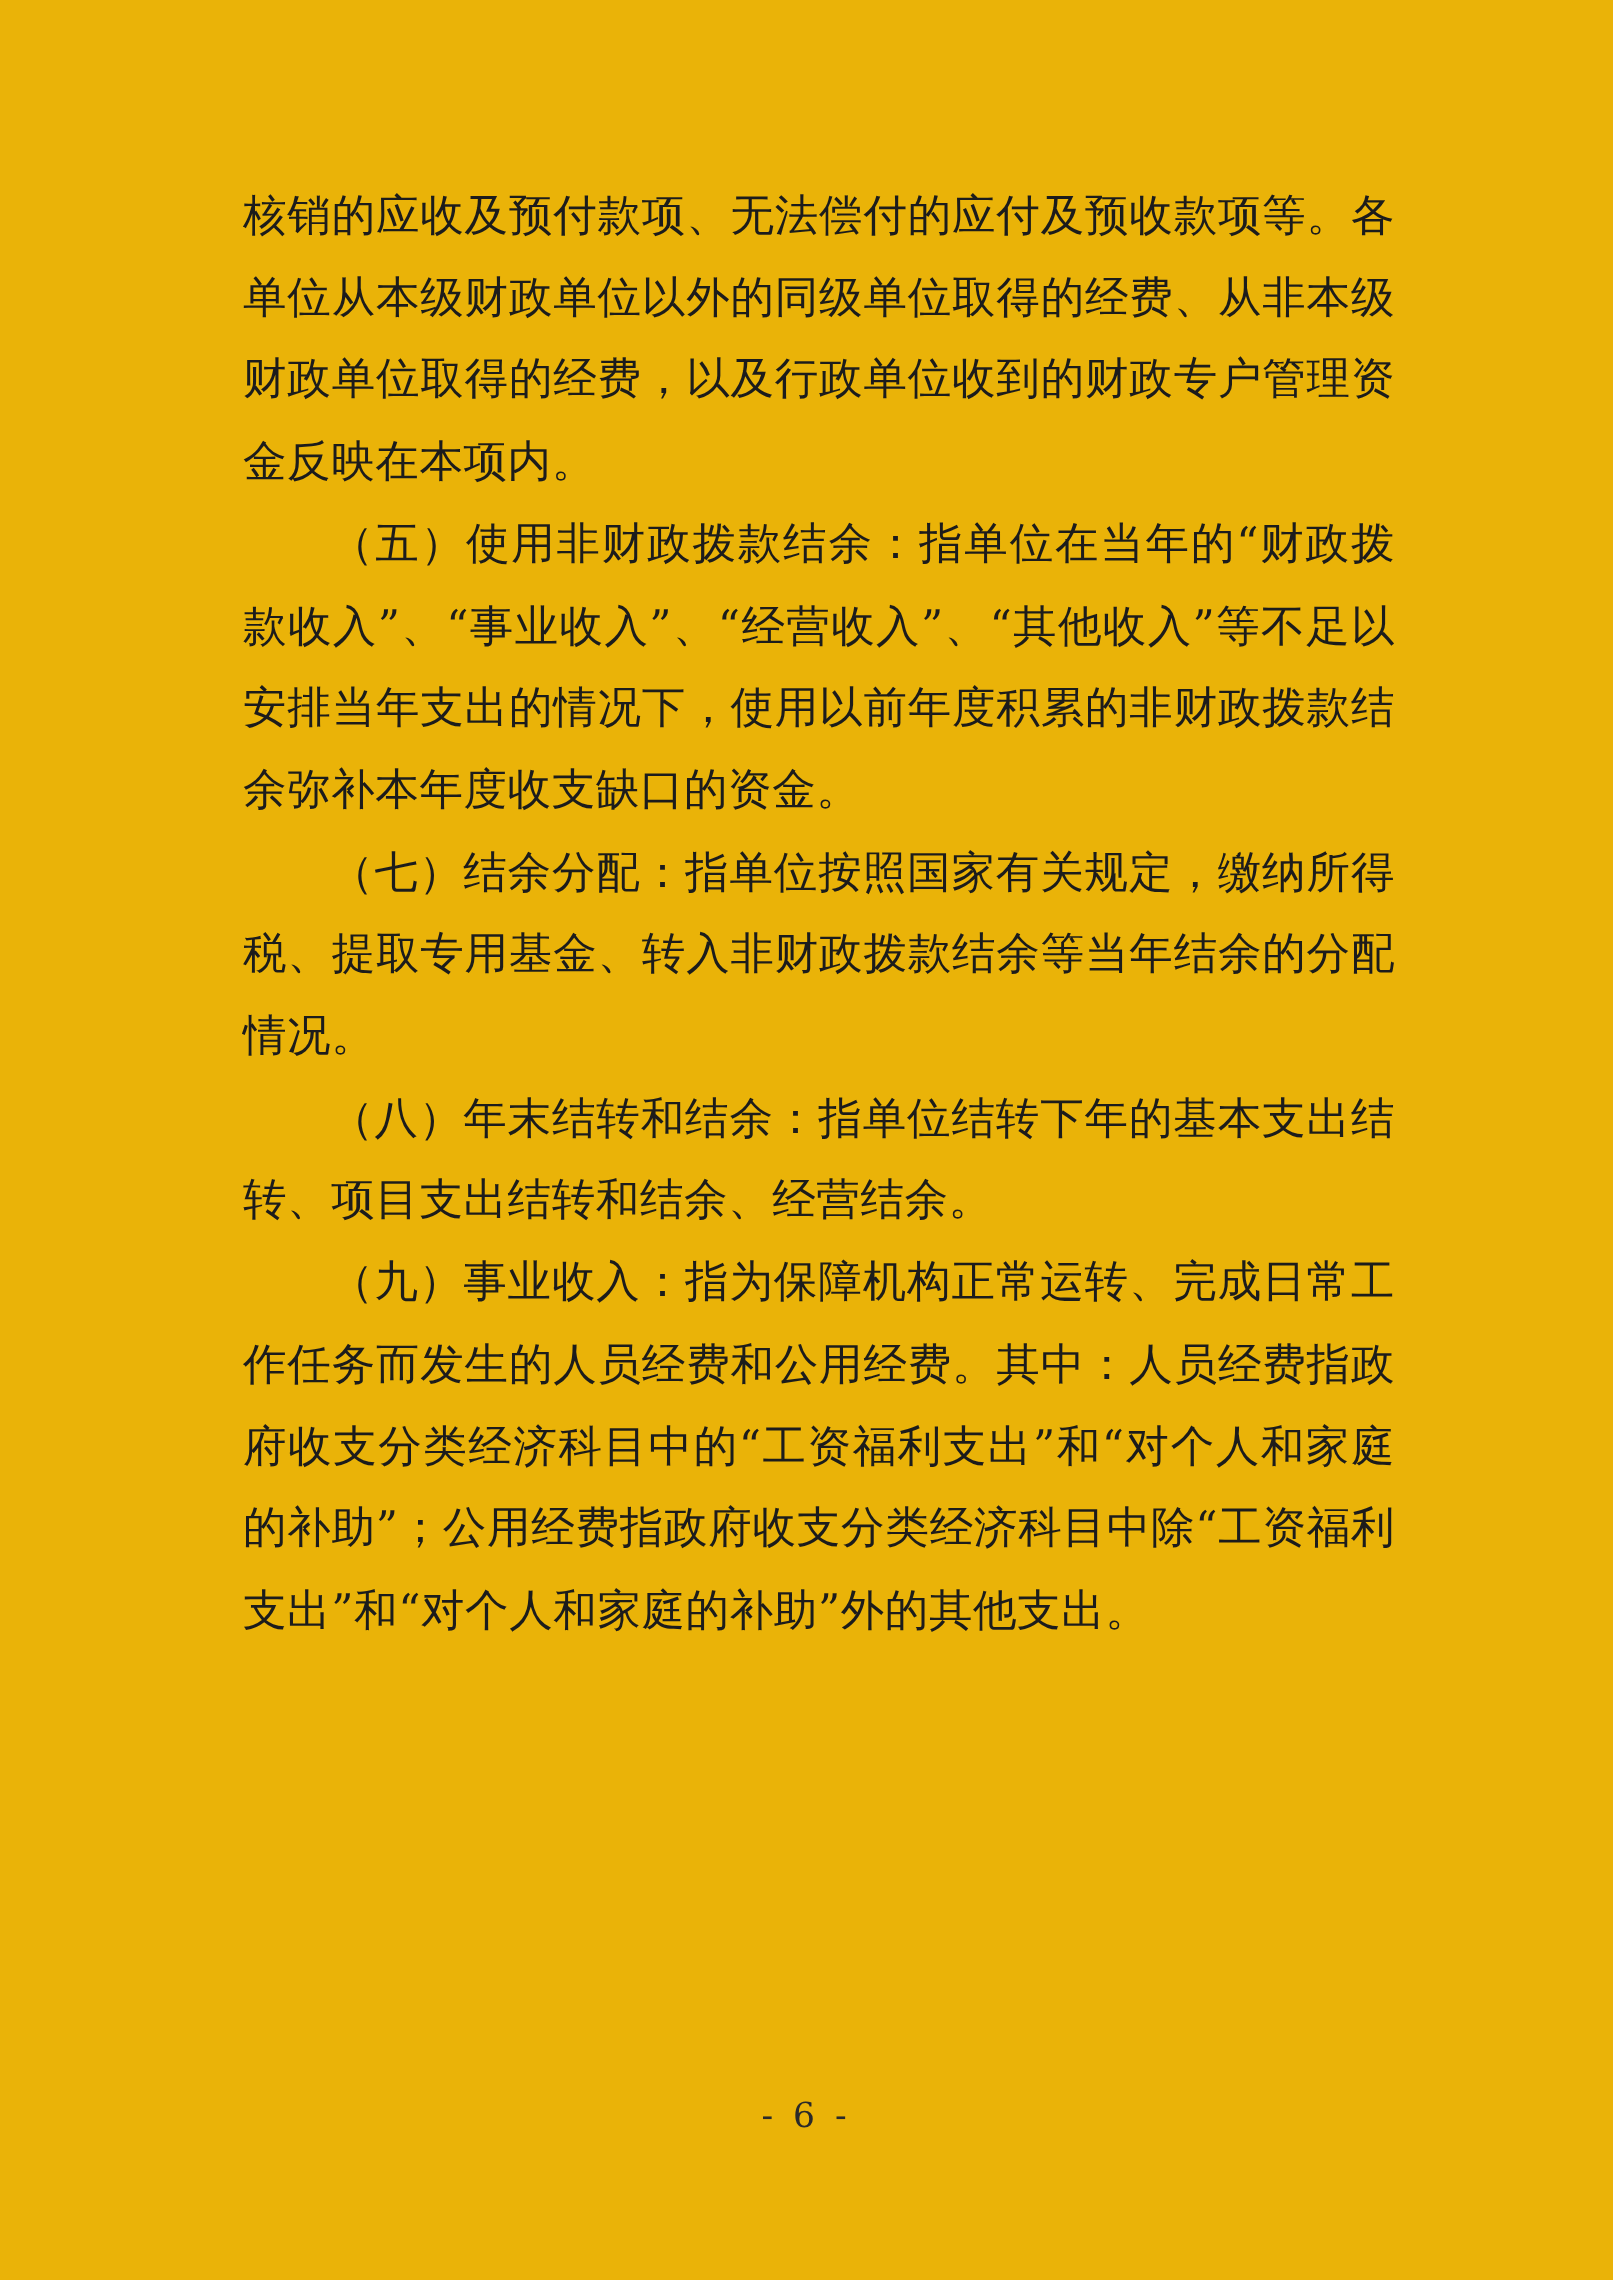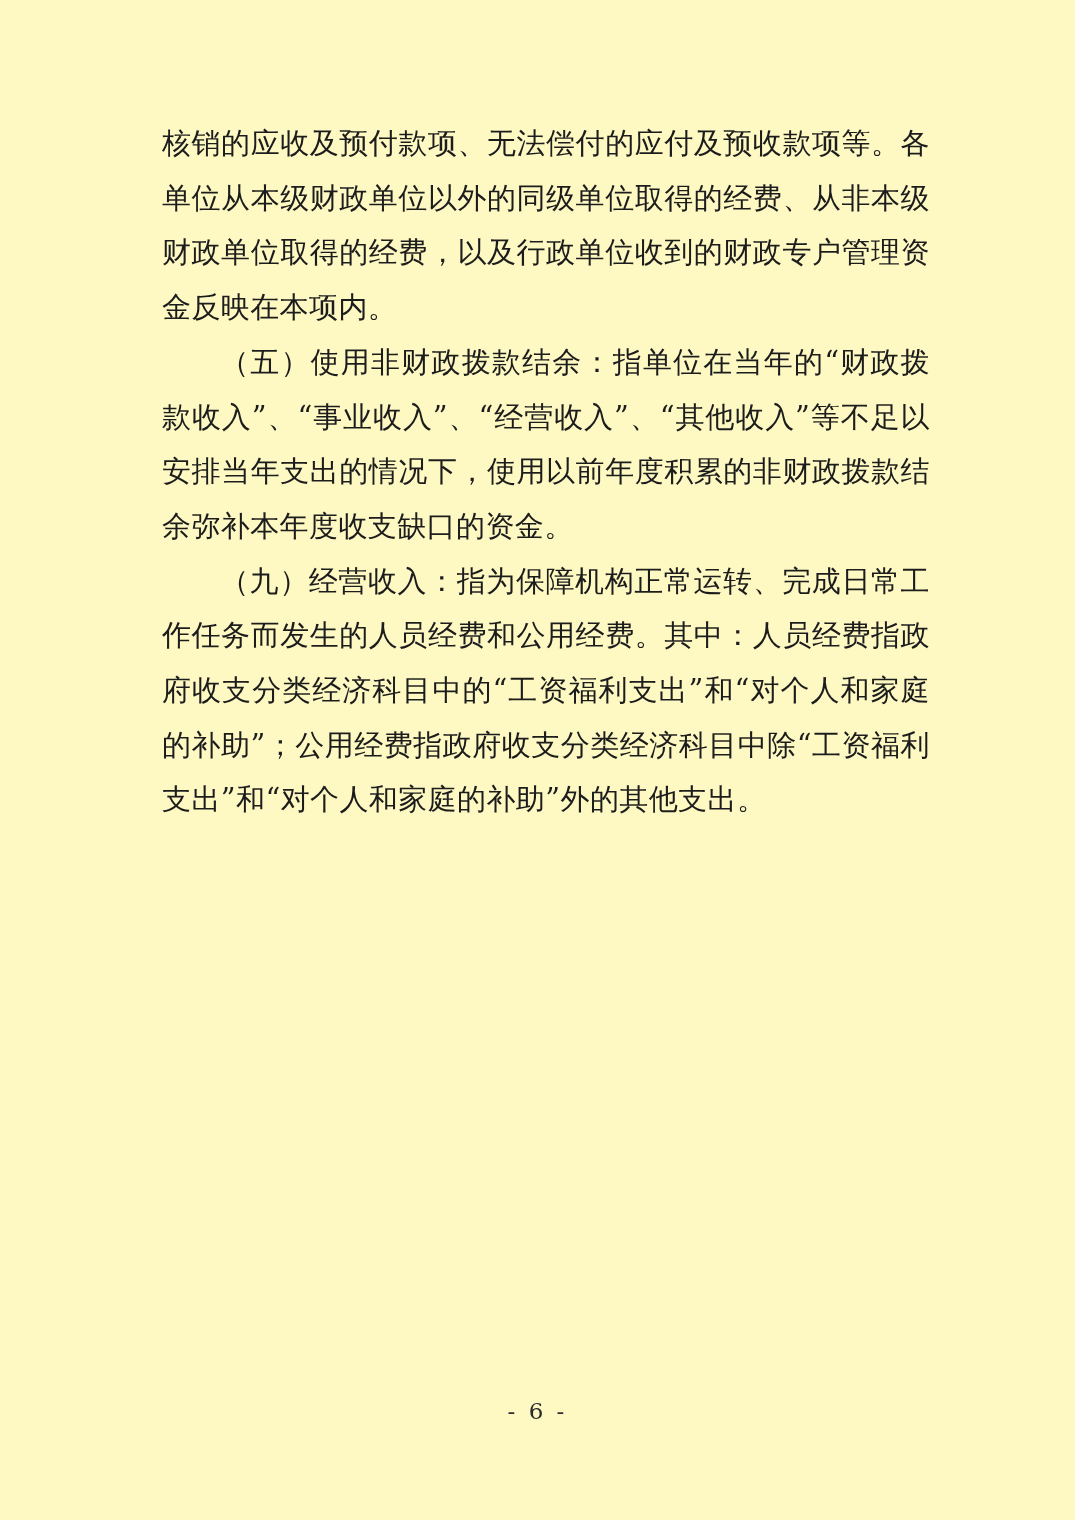--- a/index.html
+++ b/index.html
@@ -11,21 +11,21 @@
     position: relative;
     width: 1075px;
     height: 1520px;
     overflow: hidden;
     font-family: "DejaVu Serif", "Liberation Serif", serif;
     color: #1c1c1c;
   }
   .page {
     position: absolute;
     inset: 0;
-    background: #fef9c3;
+    background: #eab308;
   }
   .doc-body {
     position: absolute;
     left: 162px;
     top: 116px;
     width: 768px;
     font-size: 29px;
     line-height: 54.7px;
     text-align: justify;
     text-justify: inter-character;
@@ -63,20 +63,22 @@
   }
 </style>
 </head>
 <body>
 
 <div class="page">
 
   <main class="doc-body">
       <p class="para no-indent"><span class="seg">核销的应收及预付款项、无法偿付的应付及预收款项等。各单位从本级财政单位以外的同级单位取得的经费、从非本级财政单位取得的经费，以及行政单位收到的财政专户管理资金反映在本项内。</span></p>
       <p class="para"><span class="seg seg-bold">（五）使用非财政拨款结余：</span><span class="seg">指单位在当年的“财政拨款收入”、“事业收入”、“经营收入”、“其他收入”等不足以安排当年支出的情况下，使用以前年度积累的非财政拨款结余弥补本年度收支缺口的资金。</span></p>
-      <p class="para"><span class="seg seg-bold">（九）经营收入：</span><span class="seg">指为保障机构正常运转、完成日常工作任务而发生的人员经费和公用经费。其中：人员经费指政府收支分类经济科目中的“工资福利支出”和“对个人和家庭的补助”；公用经费指政府收支分类经济科目中除“工资福利支出”和“对个人和家庭的补助”外的其他支出。</span></p>
+      <p class="para"><span class="seg seg-bold">（七）结余分配：</span><span class="seg">指单位按照国家有关规定，缴纳所得税、提取专用基金、转入非财政拨款结余等当年结余的分配情况。</span></p>
+      <p class="para"><span class="seg seg-bold">（八）年末结转和结余：</span><span class="seg">指单位结转下年的基本支出结转、项目支出结转和结余、经营结余。</span></p>
+      <p class="para"><span class="seg seg-bold">（九）事业收入：</span><span class="seg">指为保障机构正常运转、完成日常工作任务而发生的人员经费和公用经费。其中：人员经费指政府收支分类经济科目中的“工资福利支出”和“对个人和家庭的补助”；公用经费指政府收支分类经济科目中除“工资福利支出”和“对个人和家庭的补助”外的其他支出。</span></p>
     </main>
 
   <div class="page-footer">
     <span class="page-number">- 6 -</span>
   </div>
 
 </div>
 
 </body></html>

